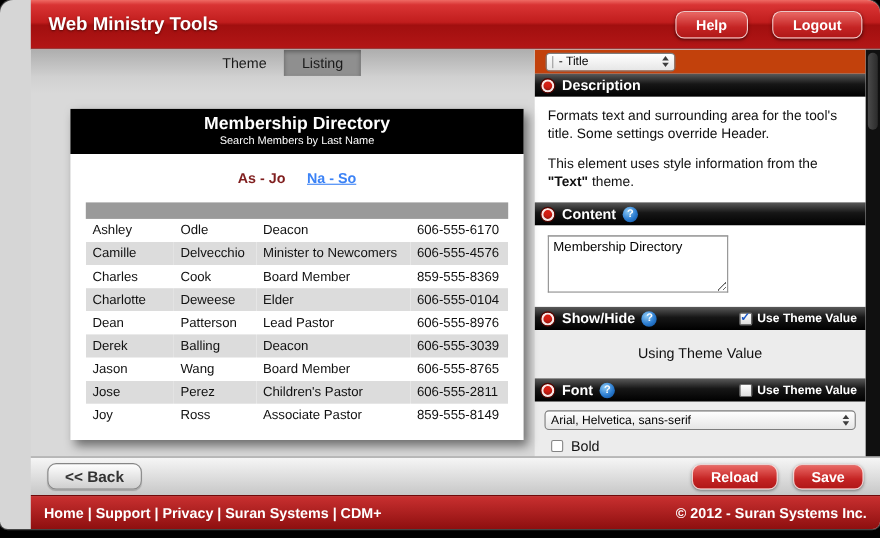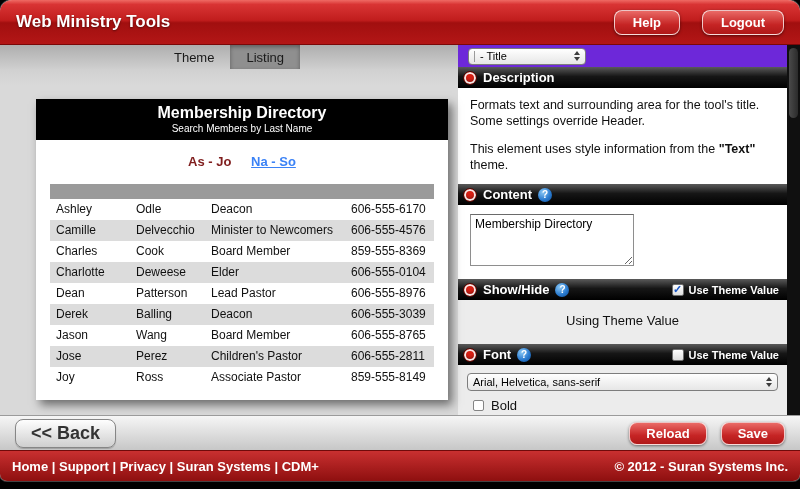--- a/index.html
+++ b/index.html
@@ -1,18 +1,18 @@
 <!DOCTYPE html>
 <html><head>
 <meta charset="utf-8">
 <style>
   * { margin:0; padding:0; box-sizing:border-box; }
   html,body { width:800px; height:489px; background:#000; font-family:"Liberation Sans", sans-serif; overflow:hidden; }
   .window { width:800px; height:481px; border-radius:12px 12px 7px 7px; overflow:hidden;
-            display:flex; flex-direction:column; background:#d6d6d6; box-shadow:0 0 0 1px #444; }
+            display:flex; flex-direction:column; background:#d6d6d6; box-shadow:0 0 0 1px #444;padding-left:28px; }
 
   
   .titlebar { height:45px; flex:0 0 45px; display:flex; align-items:center; padding:0 16px;
               background:linear-gradient(#ef6a64 0%, #d93434 10%, #c11d1d 46%, #a10f0f 52%, #b31616 100%);
               border-bottom:1px solid #7a0808; }
   .app-title { color:#fff; font-size:17px; font-weight:bold; text-shadow:0 1px 2px rgba(0,0,0,.45); }
   .titlebar .spacer { flex:1; }
   .red-btn { background:linear-gradient(#ea6a66,#c52424 60%,#b01818); border:1px solid rgba(255,255,255,.75);
              border-radius:8px; color:#fff; font-weight:bold; font-size:13px; padding:4px 18px;
              box-shadow:0 1px 3px rgba(0,0,0,.5); cursor:pointer; font-family:inherit; }
@@ -40,21 +40,21 @@
   .nav-link { color:#3b82f6; text-decoration:underline; cursor:pointer; }
   .hdr-bar { height:15px; background:#9a9a9a; margin:6px 14px 0; }
   table.dir { border-collapse:collapse; margin:0 14px; width:384px; font-size:12px; color:#111; table-layout:fixed; }
   table.dir td { padding:3px 2px 4px 6px; white-space:nowrap; overflow:hidden; }
   table.dir col.c1 { width:80px; } table.dir col.c2 { width:75px; }
   table.dir col.c3 { width:140px; } table.dir col.c4 { width:auto; }
   table.dir tr.alt { background:#dcdcdc; }
 
   
   .right { flex:1 1 auto; display:flex; flex-direction:column; background:#ececec; overflow:hidden; }
-  .top-select-bar { height:22px; flex:0 0 22px; background:#6d28d9; display:flex; align-items:center; padding-left:10px; }
+  .top-select-bar { height:22px; flex:0 0 22px; background:#c2410c; display:flex; align-items:center; padding-left:10px; }
   .mac-select { background:linear-gradient(#ffffff,#e6e6e6); border:1px solid #7d7d7d; border-radius:4px;
                 height:17px; display:flex; align-items:center; font-size:11px; color:#000; padding:0 5px; cursor:pointer; }
   .mac-select.narrow { width:118px; }
   .mac-select.wide { width:100%; height:18px; font-size:11px; }
   .sel-divider { width:1px; height:11px; background:#9b9b9b; margin-right:5px; }
   .stepper { margin-left:auto; display:flex; flex-direction:column; align-items:center; gap:2px; padding-left:6px; }
   .tri-up { width:0; height:0; border-left:3px solid transparent; border-right:3px solid transparent; border-bottom:4px solid #3c3c3c; }
   .tri-down { width:0; height:0; border-left:3px solid transparent; border-right:3px solid transparent; border-top:4px solid #3c3c3c; }
 
   .sec-header { height:21px; flex:0 0 21px; background:linear-gradient(#5a5a5a,#161616 45%,#000);
@@ -84,21 +84,21 @@
 
   
   .scrollbar { width:13px; flex:0 0 13px; background:#101010; position:relative; cursor:pointer; }
   .scroll-thumb { position:absolute; left:2px; right:2px; top:3px; height:70px; border-radius:5px;
                   background:linear-gradient(90deg,#4a4a4a,#2b2b2b); }
 
   
   .bottombar { height:35px; flex:0 0 35px; background:linear-gradient(#f6f6f6,#c7c7c7);
                border-top:1px solid #9b9b9b; display:flex; align-items:center; padding:0 15px; }
   .gray-btn { background:linear-gradient(#fefefe,#cfcfcf); border:1px solid #868686; border-radius:8px;
-              font-size:18px; font-weight:bold; color:#333; padding:3px 15px; cursor:pointer;
+              font-size:14px; font-weight:bold; color:#333; padding:3px 15px; cursor:pointer;
               font-family:inherit; box-shadow:0 1px 1px rgba(0,0,0,.2); }
   .bottombar .spacer { flex:1; }
   .bottombar .red-btn { margin-left:14px; padding:3px 16px; }
 
   
   .footer { height:31px; flex:0 0 31px; background:linear-gradient(#c93030,#8e0f0f);
             display:flex; align-items:center; padding:0 12px; color:#fff; font-weight:bold; font-size:13px;
             border-top:1px solid #700a0a; }
   .footer a { color:#fff; text-decoration:none; }
   .footer .spacer { flex:1; }

